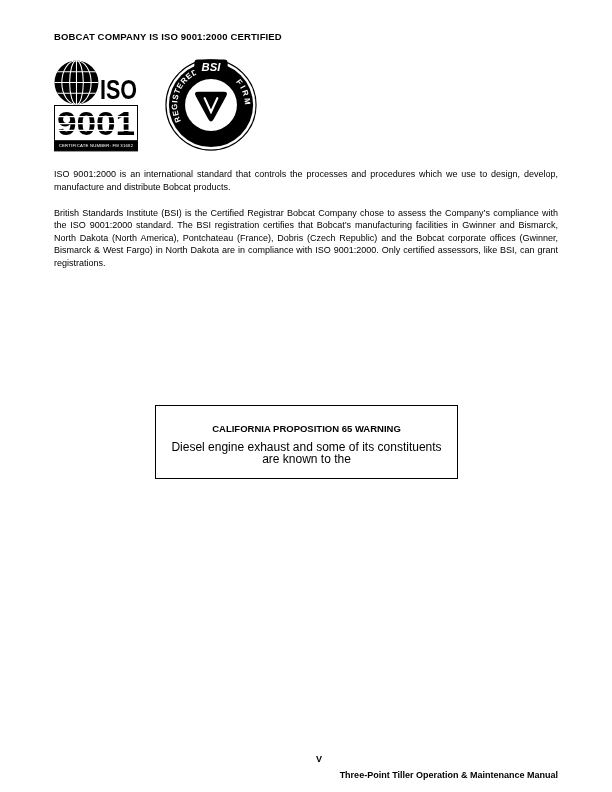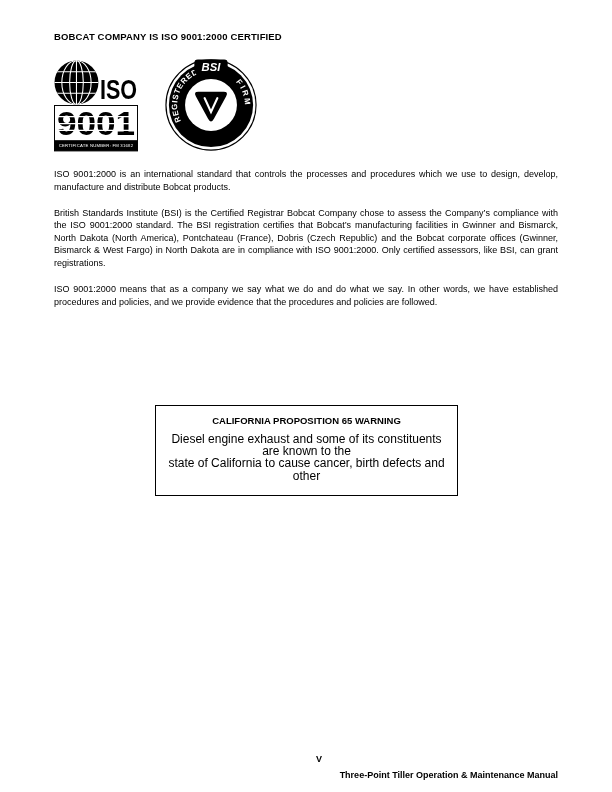--- a/index.html
+++ b/index.html
@@ -36,21 +36,21 @@
     text-align: justify;
     margin: 0 0 13.5px 0;
   }
   .para b { font-weight: normal; }
   .warning-box {
     position: absolute;
     left: 155px; top: 405px;
     width: 303px;
     border: 1px solid #000;
     text-align: center;
-    padding: 9px 8px 13px 8px;
+    padding: 17px 8px 13px 8px;
   }
   .warning-title {
     font-size: 9.5px;
     font-weight: bold;
     margin: 0 0 7px 0;
   }
   .warning-line {
     font-size: 12px;
     line-height: 12.2px;
   }
@@ -125,27 +125,25 @@
         <rect x="31" y="1.5" width="34" height="15" rx="3.5" fill="#000"></rect>
         <text x="48" y="13" font-size="11.5" font-weight="bold" font-style="italic" fill="#fff" text-anchor="middle">BSI</text>
       </svg>
 
     </div>
 
     <p class="para"><b>ISO 9001:2000</b><span> is an international standard that controls the processes and procedures which we use to design, develop, manufacture and distribute Bobcat products.</span></p>
 
     <p class="para"><span>British Standards Institute (</span><b>BSI</b><span>) is the Certified Registrar Bobcat Company chose to assess the Company’s compliance with the ISO 9001:2000 standard. The BSI registration certifies that Bobcat’s manufacturing facilities in Gwinner and Bismarck, North Dakota (North America), Pontchateau (France), Dobris (Czech Republic) and the Bobcat corporate offices (Gwinner, Bismarck &amp; West Fargo) in North Dakota are in compliance with ISO 9001:2000. Only certified assessors, like BSI, can grant registrations.</span></p>
 
-    <p class="para"><span>ISO 9001:2000 means that as a company we say what we do and do what we say. In other words, we have established procedures and policies, and we provide evidence that the procedures and policies are followed.</span></p>
 
   </div>
 
   <div class="warning-box">
     <div class="warning-title">CALIFORNIA PROPOSITION 65 WARNING</div>
     <div class="warning-line">Diesel engine exhaust and some of its constituents are known to the</div>
-    <div class="warning-line">state of California to cause cancer, birth defects and other</div>
   </div>
 
   <div class="footer">
     <span class="page-number">V</span>
     <span class="manual-title">Three-Point Tiller Operation &amp; Maintenance Manual</span>
   </div>
 </div>
 
 </body></html>

